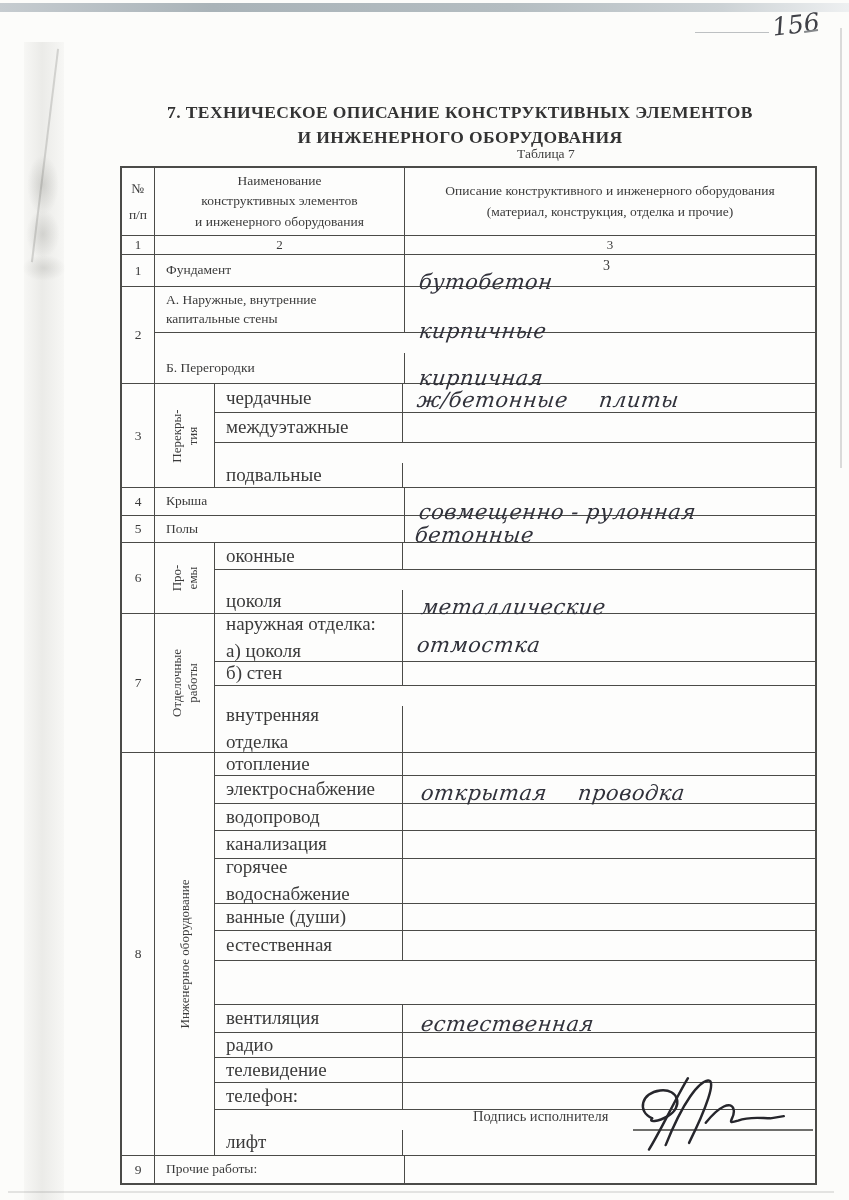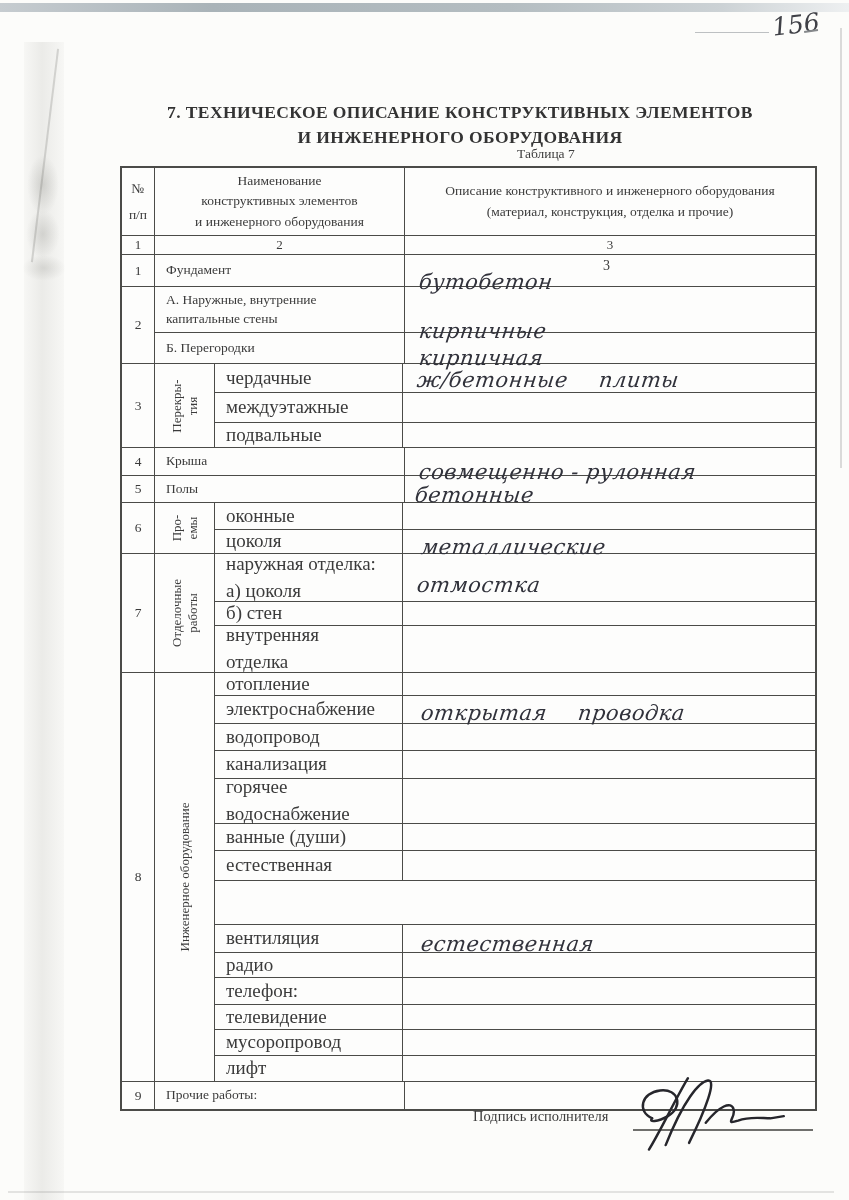--- a/index.html
+++ b/index.html
@@ -37,21 +37,21 @@
   .tbl{position:absolute;left:120px;top:166px;width:697px;border:2px solid #4b4b48;box-sizing:border-box;
     background:rgba(255,255,255,.35);}
   .trow{display:flex;border-bottom:1.6px solid #4b4b48;box-sizing:border-box;}
   .trow:last-child{border-bottom:none;}
   .c{box-sizing:border-box;}
   .c-num{width:33px;border-right:1.6px solid #4b4b48;display:flex;align-items:center;justify-content:center;
     font-size:13.5px;flex-shrink:0;}
   .c-group{width:60px;border-right:1.6px solid #4b4b48;position:relative;flex-shrink:0;}
   .c-subs{flex:1;display:flex;flex-direction:column;min-width:0;}
   .subrow{display:flex;border-bottom:1.5px solid #4b4b48;box-sizing:border-box;}
-  .subrow:last-child{border-bottom:none;}
+  .subrow:last-child{border-bottom:none;margin-top:20px;}
   .c-sublabel{width:188px;border-right:1.6px solid #4b4b48;display:flex;align-items:center;
     padding-left:11px;font-size:19px;white-space:pre-line;line-height:1.4;flex-shrink:0;}
   .c-label-full{width:250px;border-right:1.6px solid #4b4b48;display:flex;align-items:center;
     padding-left:11px;font-size:13.5px;white-space:pre-line;line-height:1.4;flex-shrink:0;}
   .c-val{flex:1;position:relative;min-width:0;}
   .c-head{display:flex;align-items:center;justify-content:center;text-align:center;
     font-size:13.5px;white-space:pre-line;line-height:1.5;}
   .hdr1{width:33px;border-right:1.6px solid #4b4b48;line-height:1.9;}
   .hdr2{width:250px;border-right:1.6px solid #4b4b48;}
   .hdr3{flex:1;}
@@ -269,30 +269,26 @@
         <div class="subrow" style="height:28px">
           <div class="c c-sublabel">вентиляция</div>
           <div class="c c-val">
             <span class="hw" style="left:18px;bottom:-4px">естественная</span>
           </div>
         </div>
         <div class="subrow" style="height:25px">
           <div class="c c-sublabel">радио</div>
           <div class="c c-val"></div>
         </div>
+        <div class="subrow" style="height:25px">
+          <div class="c c-sublabel">телевидение</div>
+          <div class="c c-val"></div>
+        </div>
         <div class="subrow" style="height:27px">
           <div class="c c-sublabel">телефон:</div>
-          <div class="c c-val"></div>
-        </div>
-        <div class="subrow" style="height:25px">
-          <div class="c c-sublabel">телевидение</div>
-          <div class="c c-val"></div>
-        </div>
-        <div class="subrow" style="height:26px">
-          <div class="c c-sublabel">мусоропровод</div>
           <div class="c c-val"></div>
         </div>
         <div class="subrow" style="height:25px">
           <div class="c c-sublabel">лифт</div>
           <div class="c c-val"></div>
         </div>
       </div>
     </div>
 
     <div class="trow" style="height:27px">

